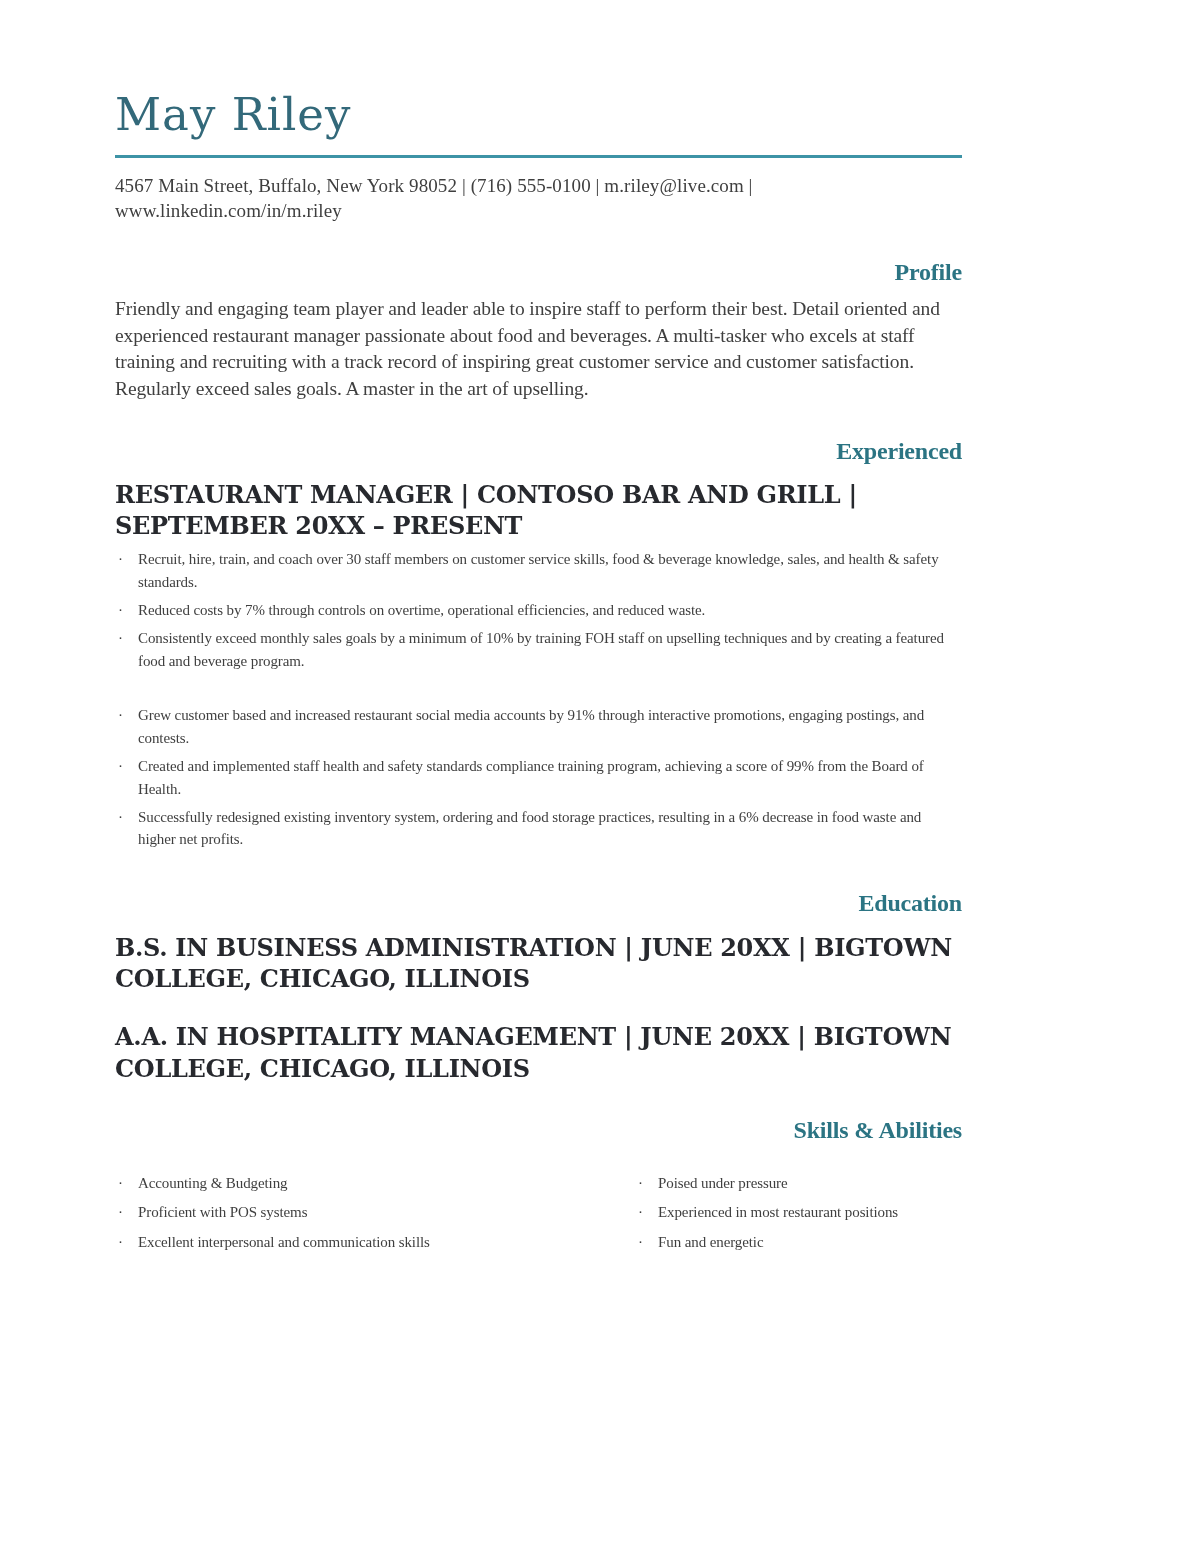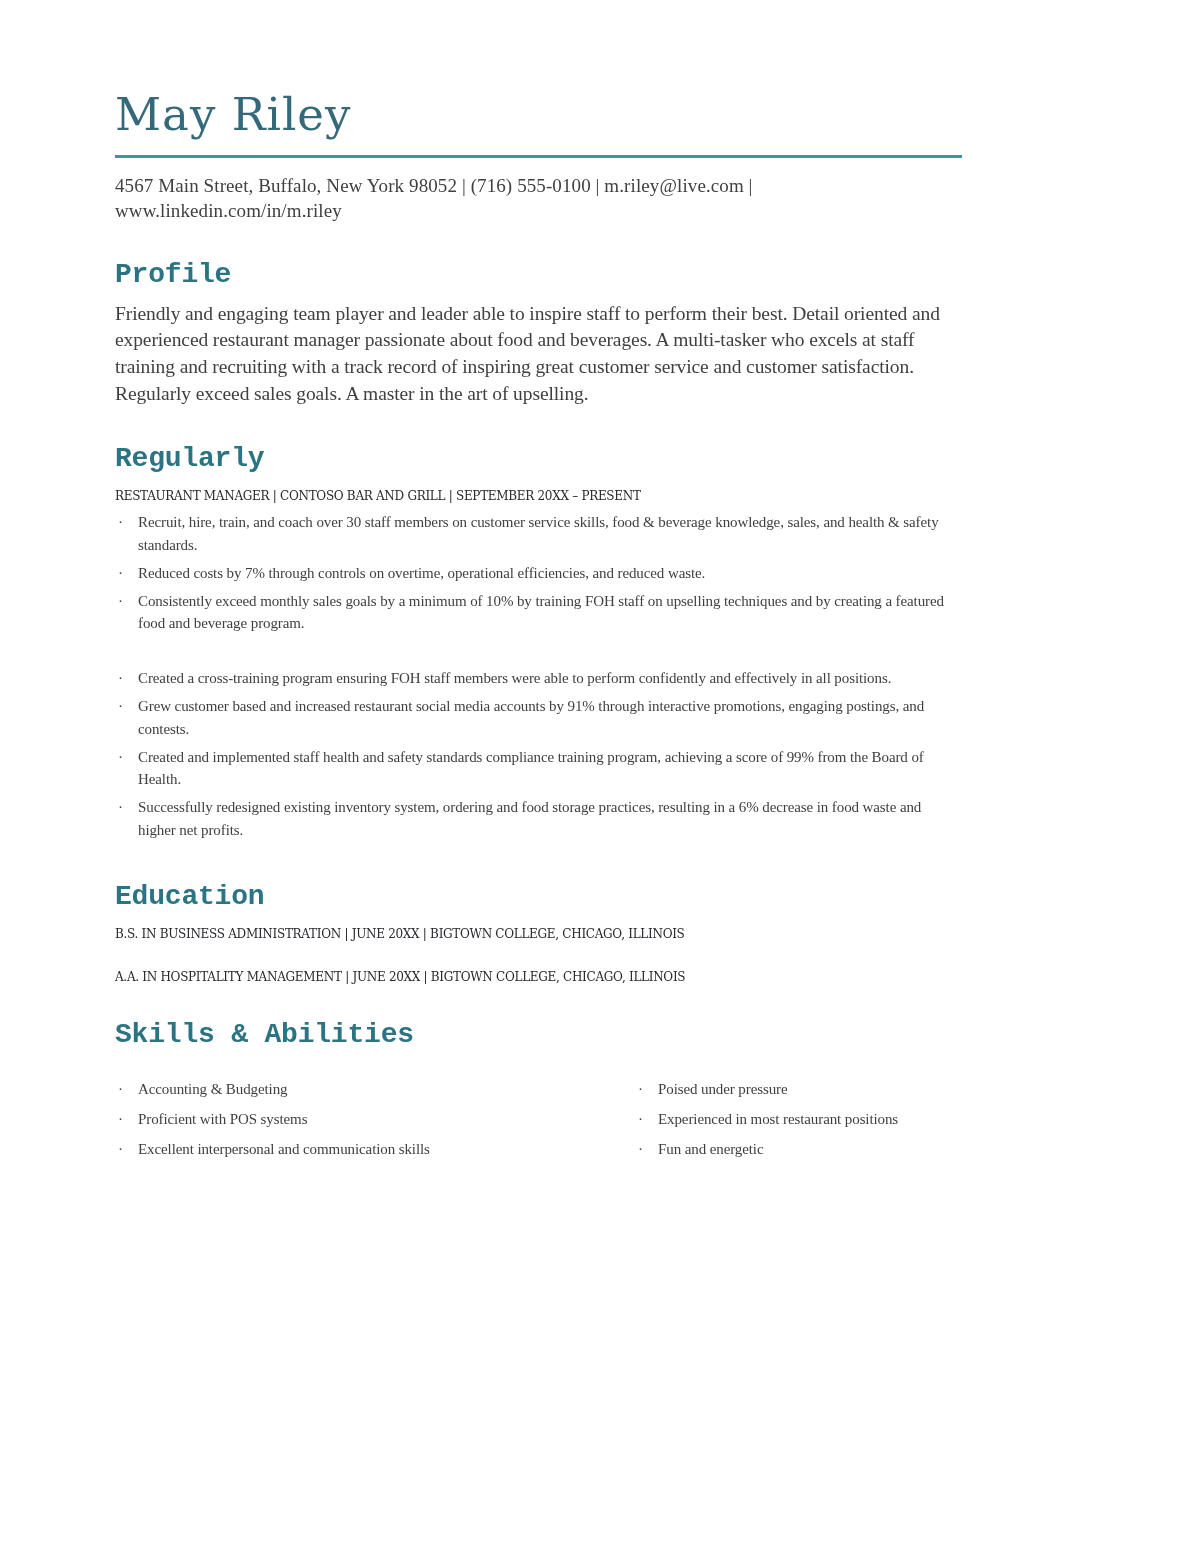--- a/index.html
+++ b/index.html
@@ -40,46 +40,47 @@
   }
   .contact {
     margin-top: 16px;
     font-size: 19px;
     line-height: 1.3;
     color: var(--text);
     letter-spacing: 0.1px;
   }
   
   h2.sec-heading {
-    font-family: Liberation Mono, monospace;
+    font-family: Liberation Serif, serif;
     font-weight: 700;
-    font-size: 28px;
+    font-size: 24px;
     line-height: 1.2;
     color: var(--accent);
     letter-spacing: -0.2px;
+    text-align: right;
   }
   .sec-profile h2    { margin-top: 35px; }
   .sec-experience h2 { margin-top: 35px; }
   .sec-education h2  { margin-top: 38px; }
   .sec-skills h2     { margin-top: 32px; }
   .sec-activities h2 { margin-top: 58px; }
 
   .body-text {
     margin-top: 9px;
     font-size: 19.5px;
     line-height: 1.36;
     letter-spacing: -0.1px;
   }
   
   .job { margin-top: 13px; }
   .job + .job { margin-top: 32px; }
   h3.job-title, .degree {
     font-family: "DejaVu Serif", "Liberation Serif", serif;
-    font-weight: 400;
-    font-size: 12px;
+    font-weight: 700;
+    font-size: 24px;
     line-height: 1.3;
     color: var(--strong);
     letter-spacing: -0.3px;
   }
   ul.bullets {
     list-style: none;
     margin-top: 7px;
   }
   ul.bullets li {
     position: relative;
@@ -118,36 +119,35 @@
     <hr class="rule">
     <p class="contact">4567 Main Street,  Buffalo, New York 98052 | (716) 555-0100 | m.riley@live.com | www.linkedin.com/in/m.riley</p>
   </header>
 
   <section class="sec-profile">
     <h2 class="sec-heading">Profile</h2>
     <p class="body-text">Friendly and engaging team player and leader able to inspire staff to perform their best. Detail oriented and experienced restaurant manager passionate about food and beverages. A multi-tasker who excels at staff training and recruiting with a track record of inspiring great customer service and customer satisfaction. Regularly exceed sales goals. A master in the art of upselling.</p>
   </section>
 
   <section class="sec-experience">
-    <h2 class="sec-heading">Regularly</h2>
+    <h2 class="sec-heading">Experienced</h2>
 
     <div class="job">
       <h3 class="job-title">RESTAURANT MANAGER | CONTOSO BAR AND GRILL | SEPTEMBER 20XX – PRESENT</h3>
       <ul class="bullets">
 
       <li>Recruit, hire, train, and coach over 30 staff members on customer service skills, food &amp; beverage knowledge, sales, and health &amp; safety standards.</li>
           <li>Reduced costs by 7% through controls on overtime, operational efficiencies, and reduced waste.</li>
           <li>Consistently exceed monthly sales goals by a minimum of 10% by training FOH staff on upselling techniques and by creating a featured food and beverage program.</li>
         </ul>
     </div>
 
     <div class="job">
       <ul class="bullets">
 
-      <li>Created a cross-training program ensuring FOH staff members were able to perform confidently and effectively in all positions.</li>
           <li>Grew customer based and increased restaurant social media accounts by 91% through interactive promotions, engaging postings, and contests.</li>
           <li>Created and implemented staff health and safety standards compliance training program, achieving a score of 99% from the Board of Health.</li>
           <li>Successfully redesigned existing inventory system, ordering and food storage practices, resulting in a 6% decrease in food waste and higher net profits.</li>
         </ul>
     </div>
   </section>
 
   <section class="sec-education">
     <h2 class="sec-heading">Education</h2>
     <ul class="degrees">

